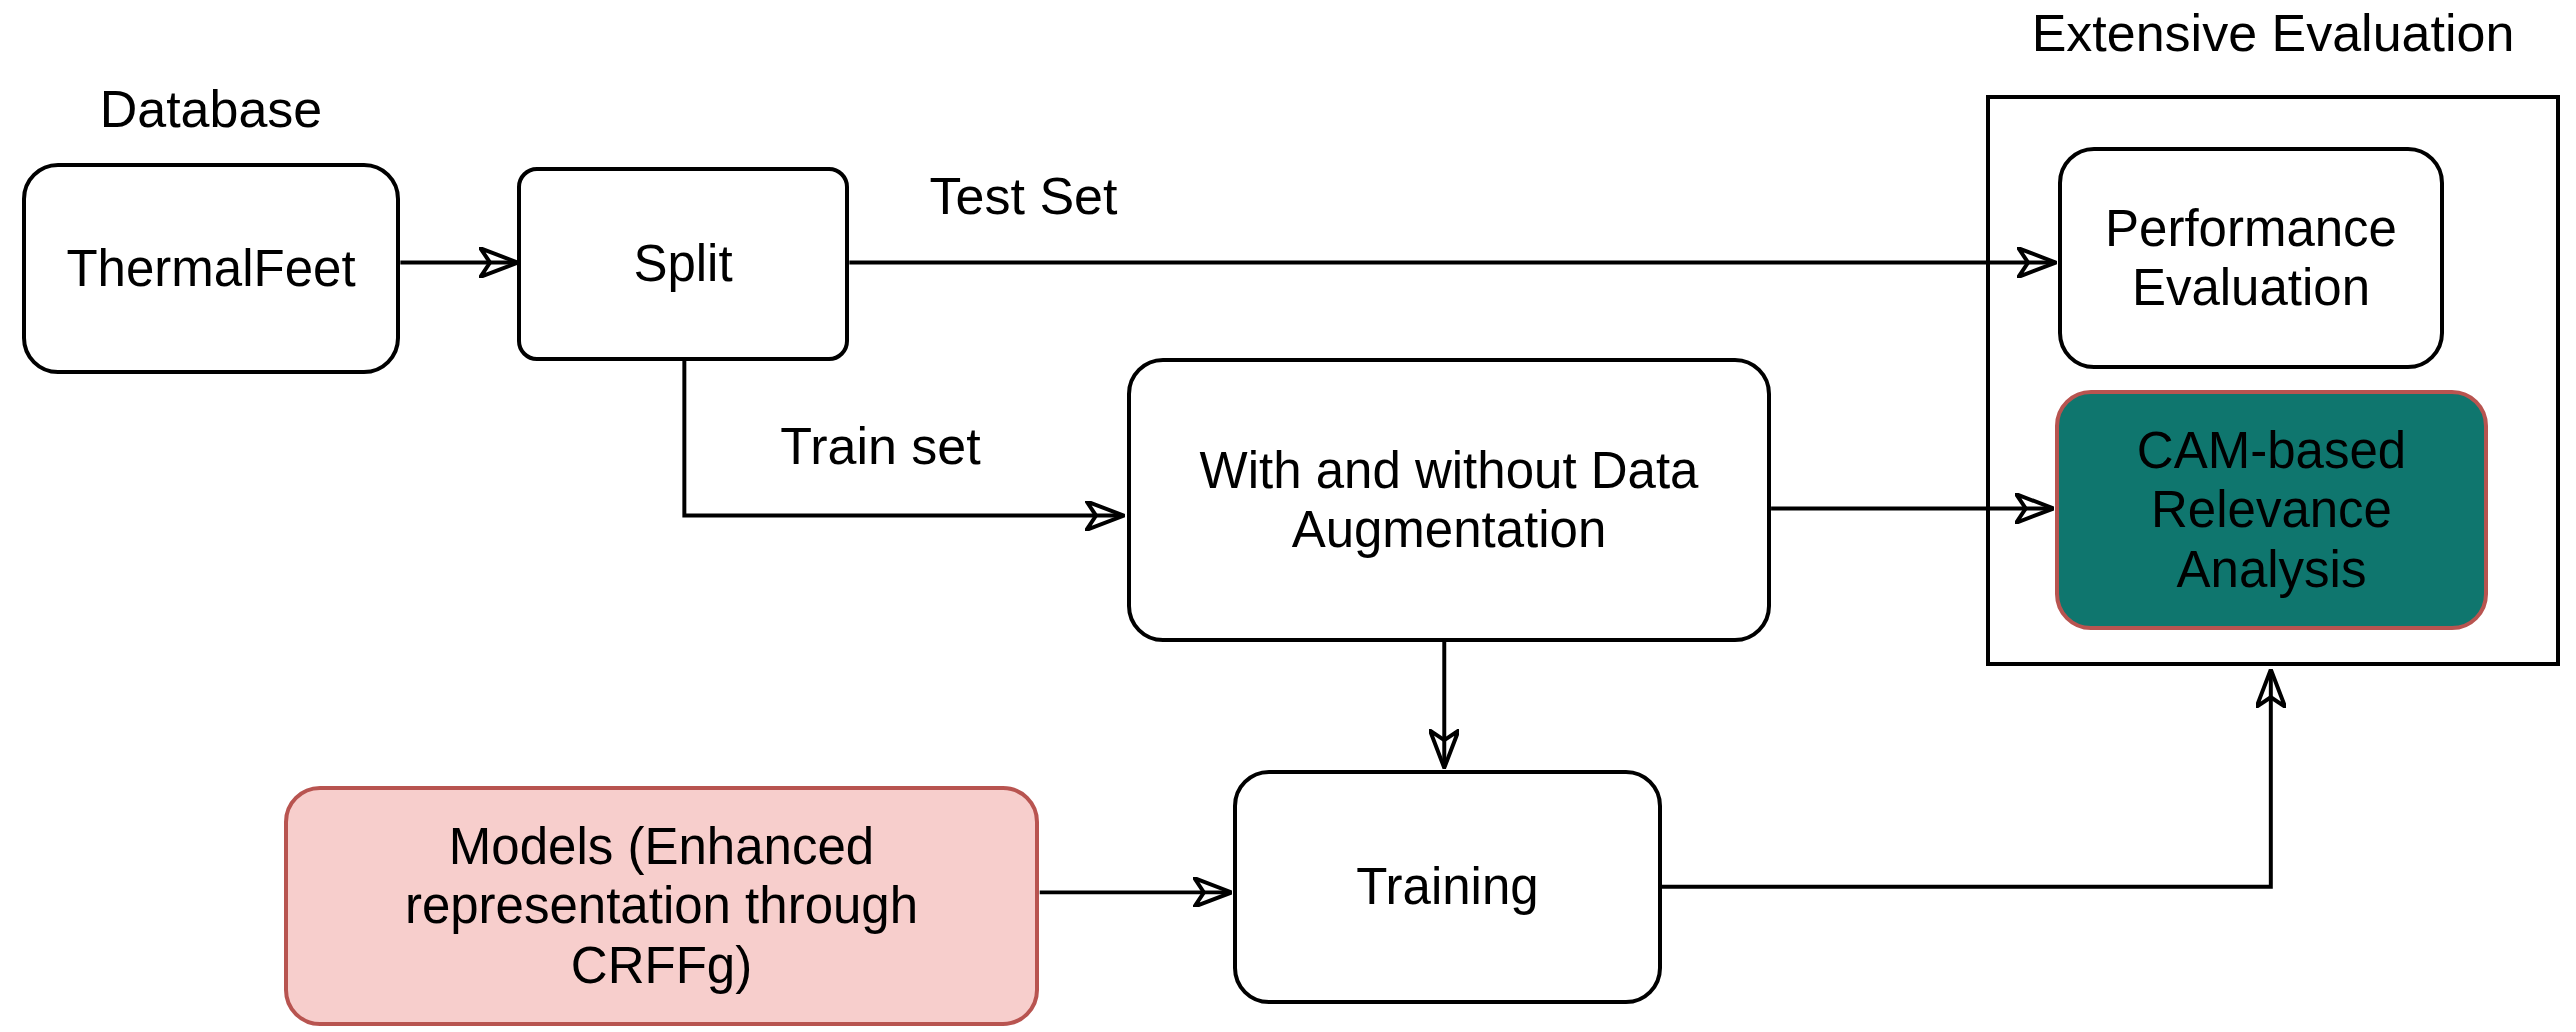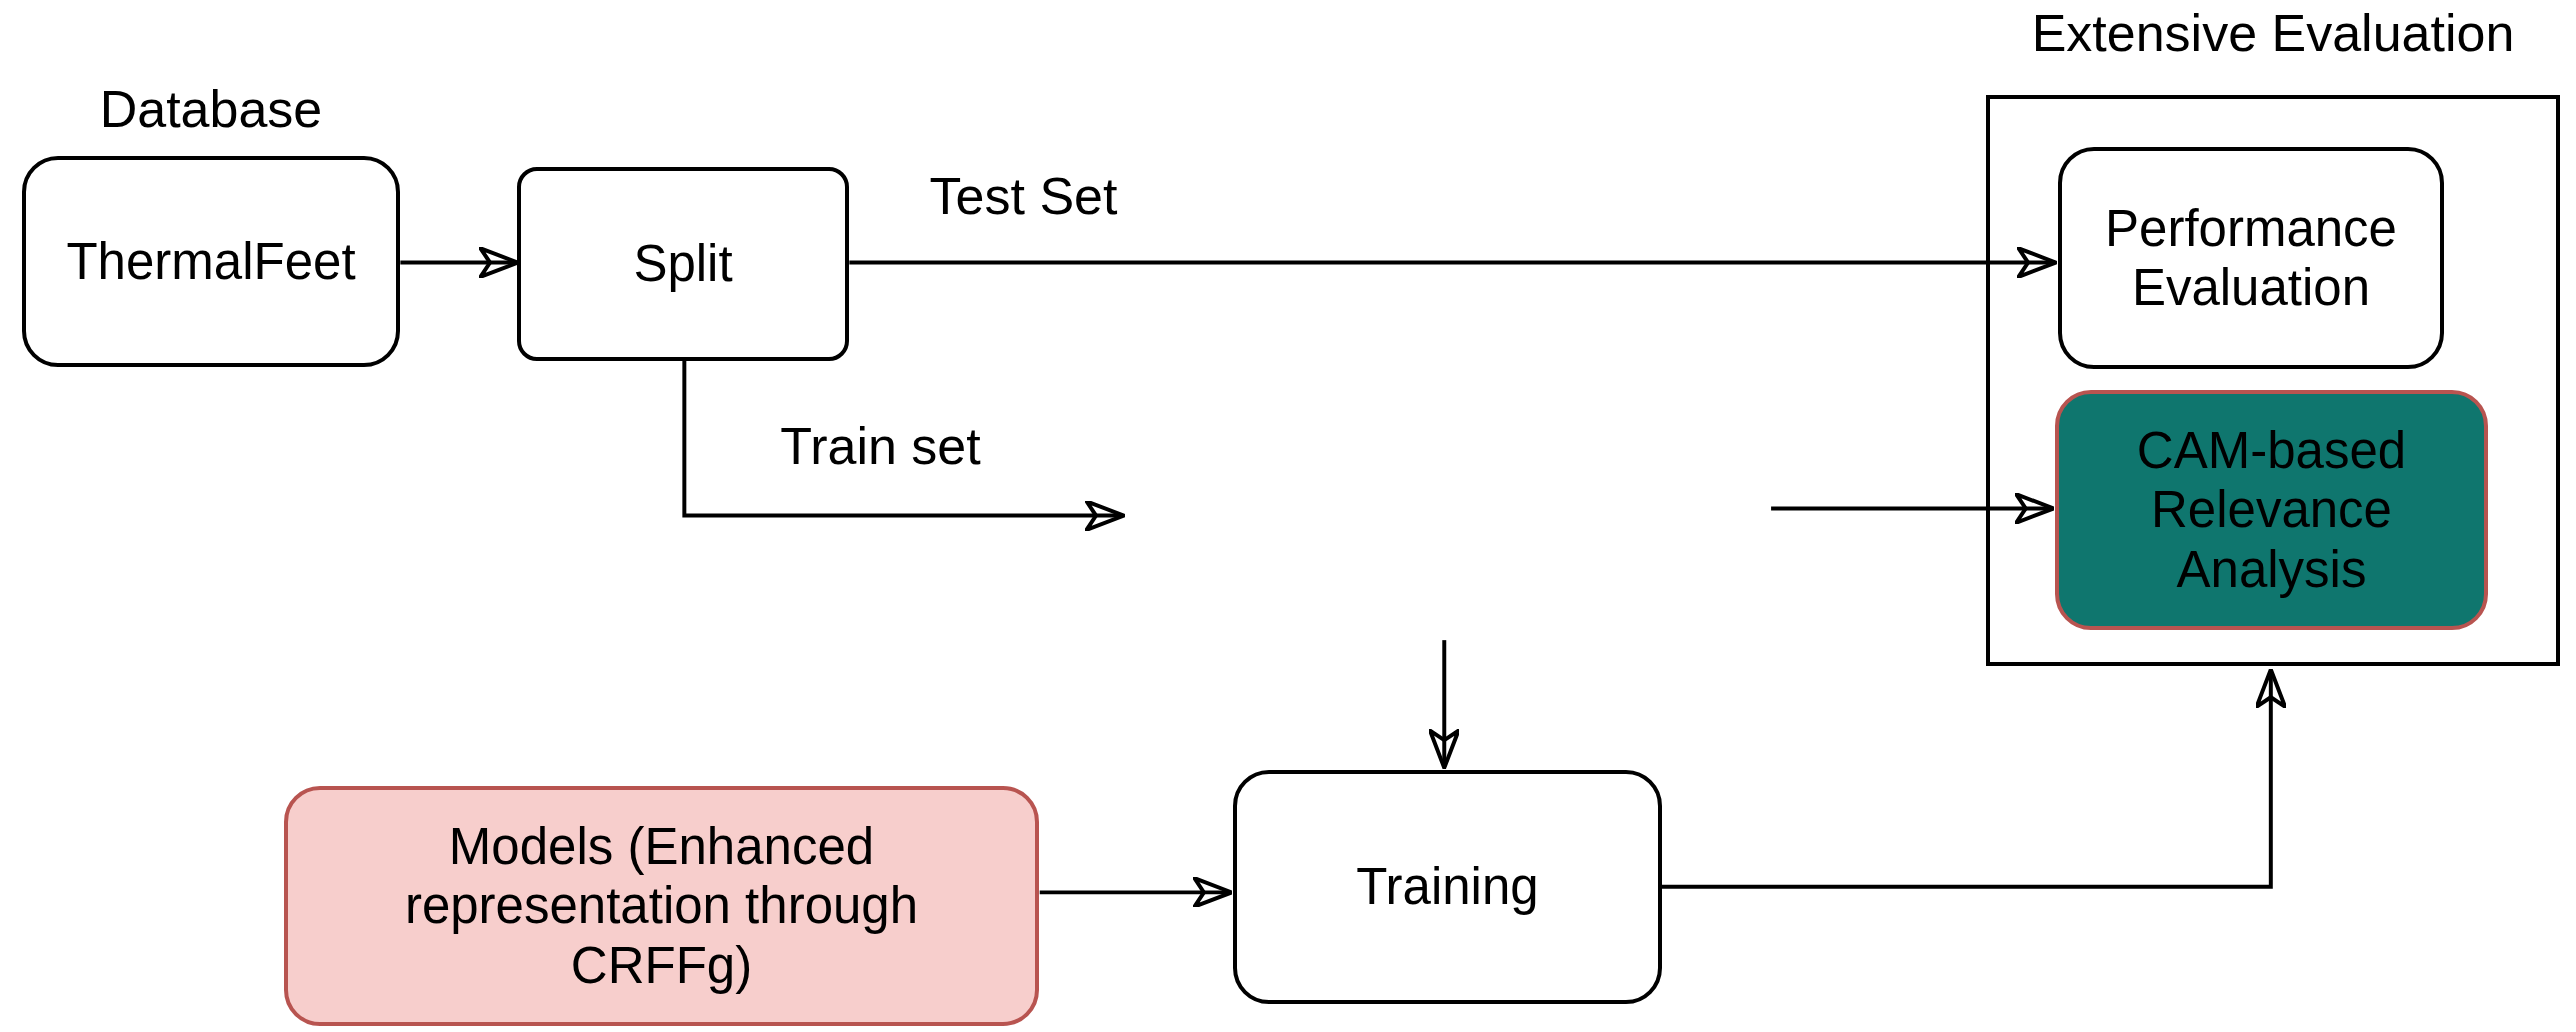--- a/index.html
+++ b/index.html
@@ -40,21 +40,21 @@
     position: absolute;
     display: flex;
     align-items: center;
     justify-content: center;
     text-align: center;
     font-size: 52px;
     line-height: 1.1;
     white-space: pre-line;
   }
   
-  #node-thermalfeet { left: 22px;   top: 156px; width: 378px; height: 211px; }
+  #node-thermalfeet { left: 22px;   top: 163px; width: 378px; height: 211px; }
   #node-split       { left: 517px;  top: 167px; width: 332px; height: 194px; border-radius: 20px; }
   #node-augment     { left: 1127px; top: 358px; width: 644px; height: 284px; }
   #node-training    { left: 1233px; top: 770px; width: 429px; height: 234px; }
   #node-models      { left: 284px;  top: 774px; width: 755px; height: 240px; margin-top: 12px; }
   #group-eval       { left: 1986px; top: 95px; width: 574px; height: 571px; }
   #node-perf        { left: 2058px; top: 147px; width: 386px; height: 222px; }
   #node-cam         { left: 2055px; top: 390px; width: 433px; height: 240px; }
   
   #label-database   { left: 22px;   top: 76px;  width: 378px; height: 68px; }
   #label-extensive  { left: 1986px; top: 0px;   width: 574px; height: 68px; }
@@ -80,20 +80,22 @@
 
   <div class="group-box" id="group-eval"></div>
 
   <div class="flow-label" id="label-database">Database</div>
   <div class="flow-label" id="label-testset">Test Set</div>
   <div class="flow-label" id="label-extensive">Extensive Evaluation</div>
   <div class="flow-label" id="label-trainset">Train set</div>
 
   <div class="node" id="node-thermalfeet">ThermalFeet</div>
   <div class="node" id="node-split">Split</div>
+  <div class="node" id="node-augment">With and without Data
+Augmentation</div>
   <div class="node" id="node-training">Training</div>
   <div class="node pink" id="node-models" style="background: rgb(247, 206, 204); border-color: rgb(184, 84, 80);">Models (Enhanced
 representation through
 CRFFg)</div>
   <div class="node" id="node-perf">Performance
 Evaluation</div>
   <div class="node pink" id="node-cam" style="background: #0f766e; border-color: rgb(184, 84, 80);">CAM-based
 Relevance
 Analysis</div>
 

